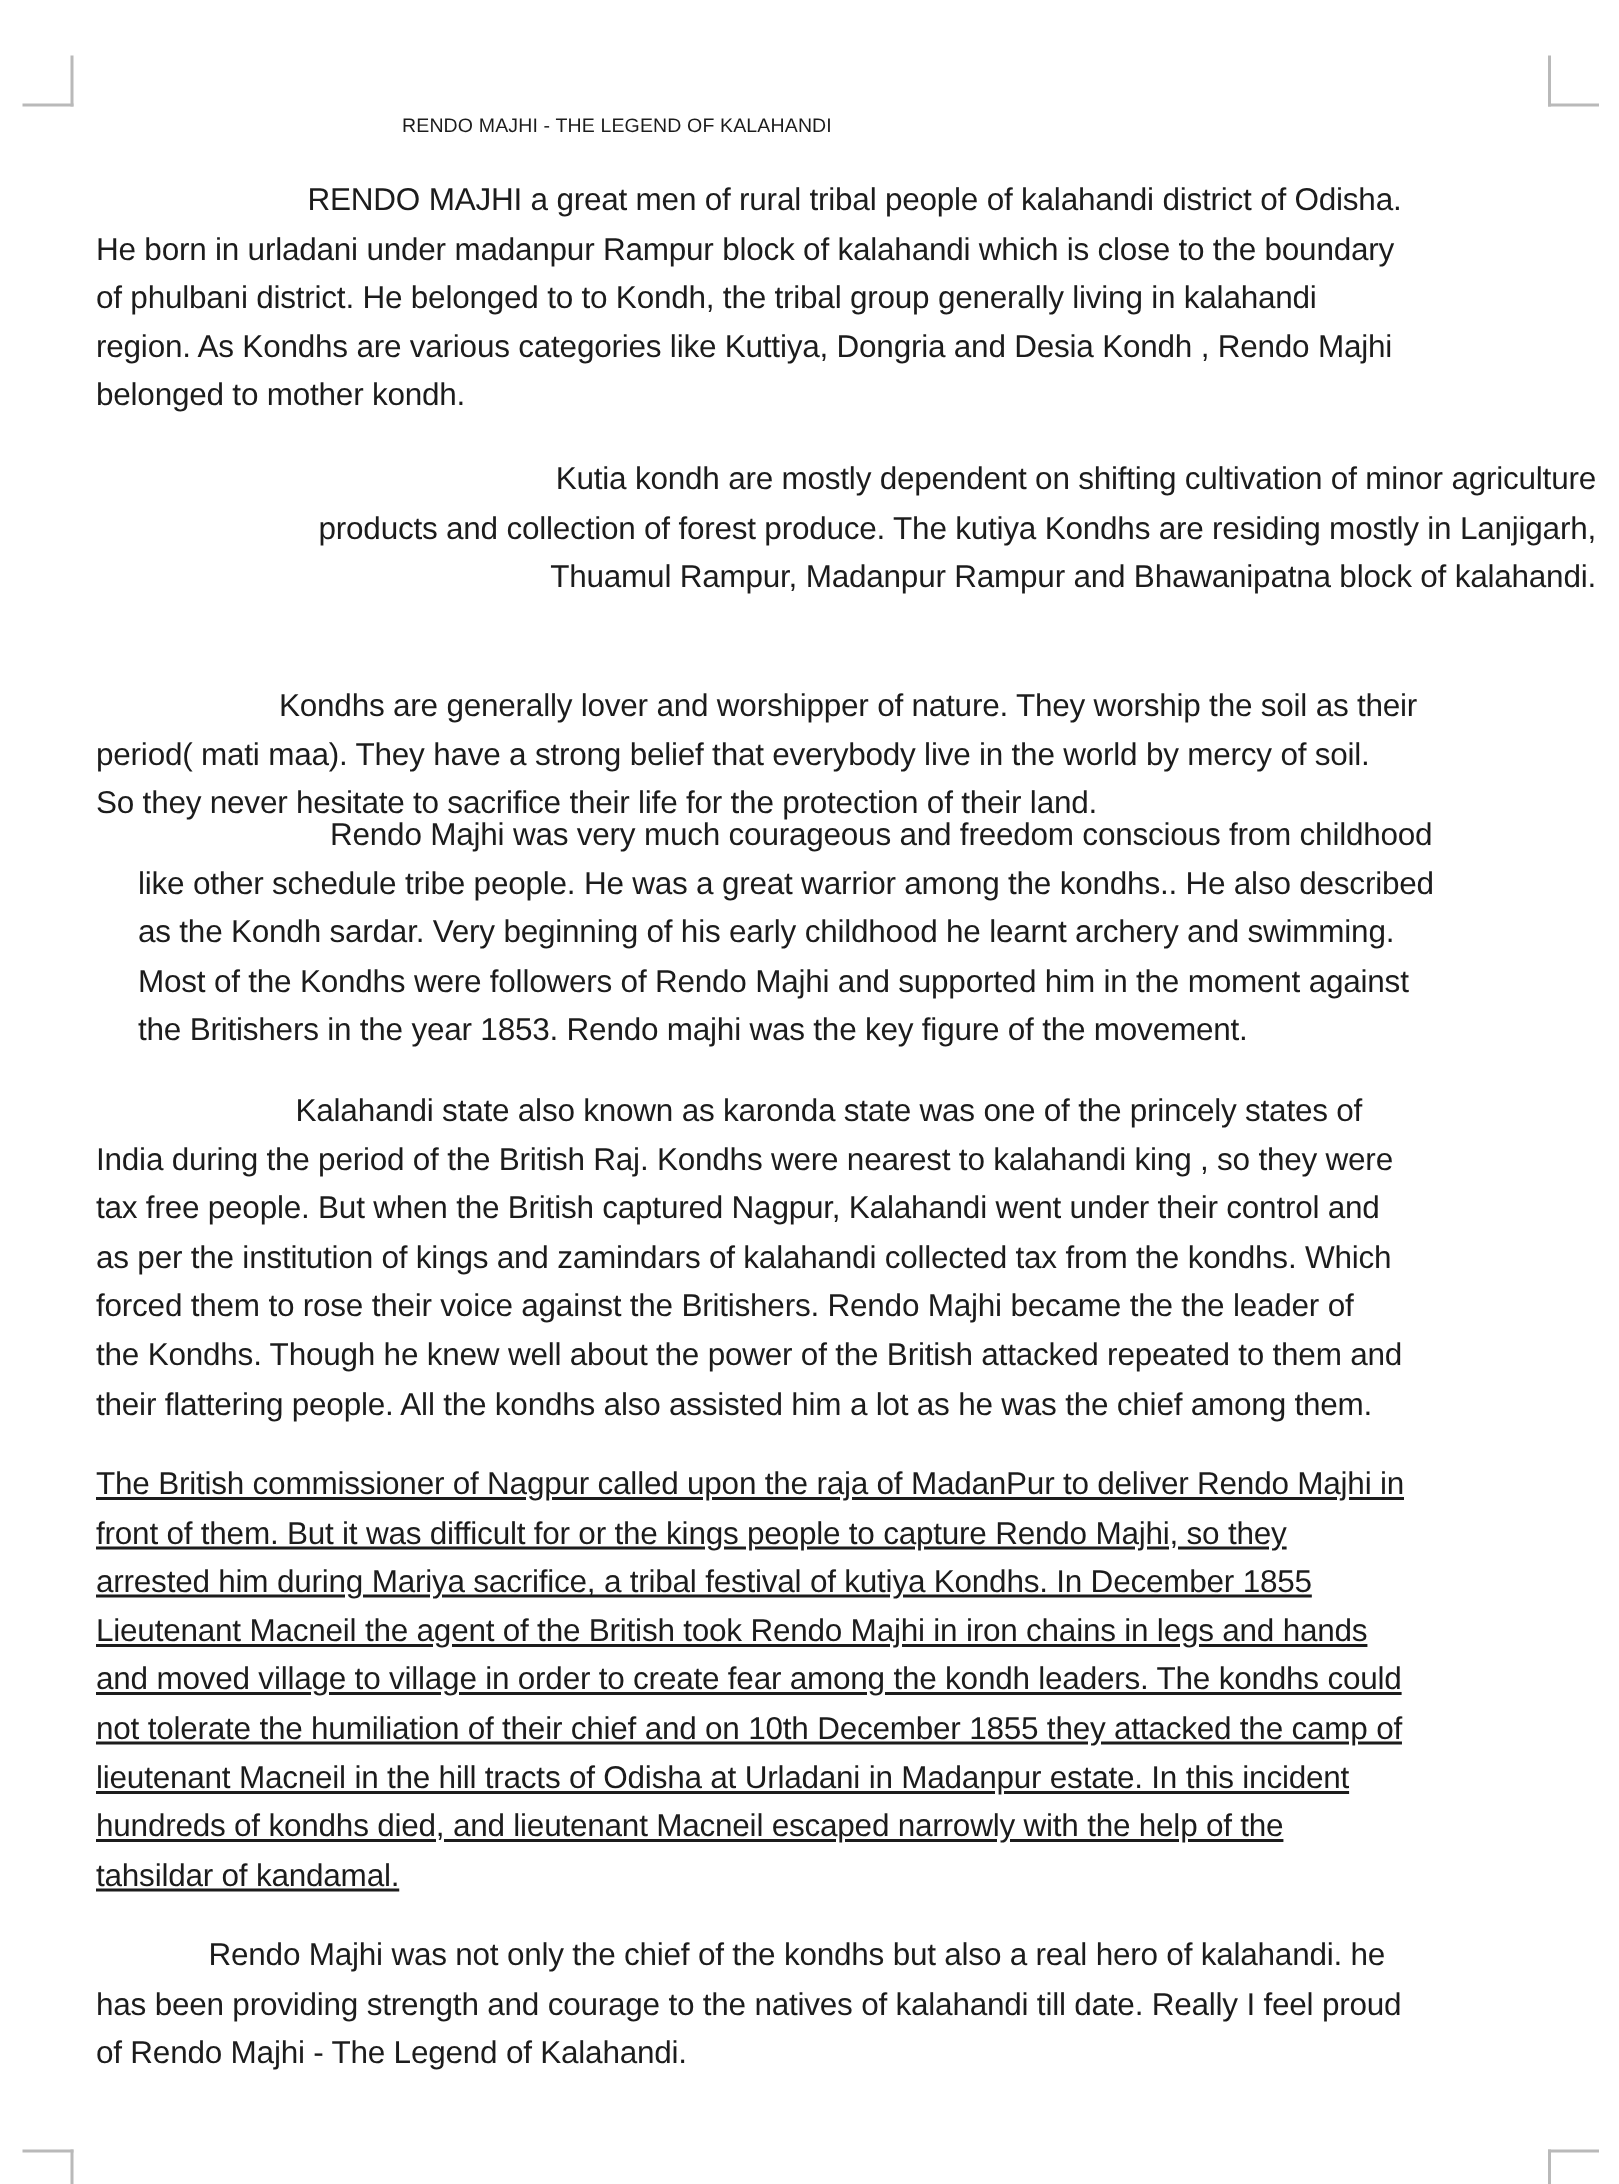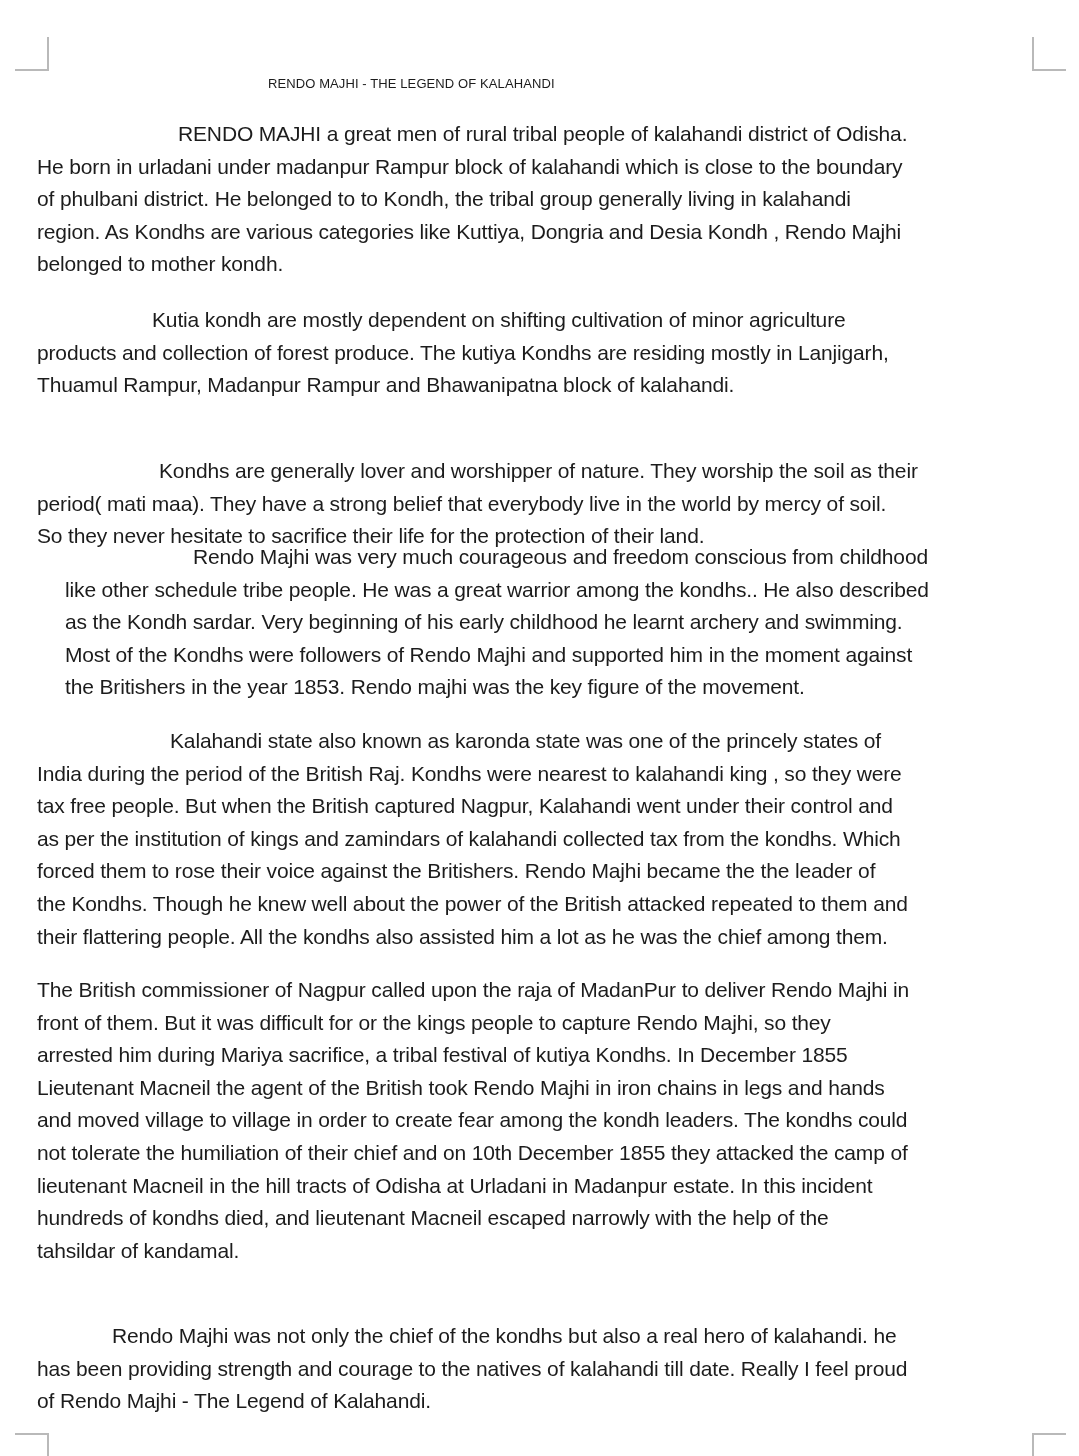--- a/index.html
+++ b/index.html
@@ -32,54 +32,54 @@
       position: absolute;
       left: 268px;
       top: 71px;
       font-size: 13px;
       line-height: 26px;
       letter-spacing: 0.1px;
       white-space: nowrap;
     }
     .para {
       position: absolute;
-      left: 37px;
+      left: 64px;
       width: 1000px;
       font-size: 21px;
       line-height: 32.6px;
       white-space: nowrap;
       letter-spacing: -0.15px;
     }
     .line { display: block; height: 32.6px; }
     .indent1 { padding-left: 141px; }
     .indent2 { padding-left: 115px; }
     .indent3 { padding-left: 122px; margin-top: 33px; }
     .indent4 { padding-left: 128px; }
     .indent5 { padding-left: 133px; }
-    .indent7 { padding-left: 75px; margin-top: 32px; }
+    .indent7 { padding-left: 75px; }
   </style>
 </head>
 <body>
 
 <div class="corner tl"></div>
 <div class="corner tr"></div>
 <div class="corner bl"></div>
 <div class="corner br"></div>
 
 <div class="title">RENDO MAJHI - THE LEGEND OF KALAHANDI</div>
 
 <div class="para" style="top:118px;">
   <span class="line indent1">RENDO MAJHI a great men of rural tribal people of kalahandi district of Odisha.</span>
   <span class="line">He  born in urladani under madanpur Rampur block of kalahandi which is close to the boundary</span>
   <span class="line">of phulbani district. He  belonged to to Kondh, the tribal group generally living in kalahandi</span>
   <span class="line">region. As Kondhs are  various categories like Kuttiya, Dongria and Desia Kondh , Rendo  Majhi</span>
   <span class="line">belonged to mother kondh.</span>
 </div>
 
-<div class="para" style="top:304px;">
+<div class="para" style="top:304px;text-align:right;">
   <span class="line indent2">Kutia kondh are mostly dependent on shifting cultivation of minor agriculture</span>
   <span class="line">products and collection of forest produce. The kutiya Kondhs  are residing mostly in Lanjigarh,</span>
   <span class="line">Thuamul Rampur, Madanpur Rampur and Bhawanipatna block of kalahandi.</span>
 </div>
 
 <div class="para" style="top:422px;">
   <span class="line indent3">Kondhs are  generally lover and worshipper of nature. They worship  the soil as their</span>
   <span class="line">period( mati maa). They have a strong belief that everybody live  in the world by mercy of soil.</span>
   <span class="line">So  they never hesitate to sacrifice their life for the protection of their land.</span>
 </div>
@@ -95,21 +95,21 @@
 <div class="para" style="top:725px;">
   <span class="line indent5">Kalahandi state also known as karonda state was one of the princely states of</span>
   <span class="line">India during the period of the British Raj. Kondhs were nearest to kalahandi king , so they were</span>
   <span class="line">tax free people. But when the British captured Nagpur, Kalahandi went  under their control and</span>
   <span class="line">as per the institution of kings and zamindars of kalahandi collected tax from the kondhs. Which</span>
   <span class="line">forced them to  rose their voice against the Britishers. Rendo Majhi  became the the leader of</span>
   <span class="line">the Kondhs. Though he knew well about the power of the British attacked repeated to them and</span>
   <span class="line">their flattering people. All the kondhs  also assisted him a lot as  he was the chief among them.</span>
 </div>
 
-<div class="para" style="top:974px;">
+<div class="para" style="top:974px;text-decoration:underline;">
   <span class="line">The British commissioner of Nagpur called upon the raja of  MadanPur to deliver Rendo Majhi in</span>
   <span class="line">front of them. But it was  difficult for or the kings people to capture Rendo Majhi, so  they</span>
   <span class="line">arrested  him during Mariya sacrifice, a tribal festival of kutiya Kondhs. In December 1855</span>
   <span class="line">Lieutenant Macneil the agent of the British took Rendo Majhi  in iron chains  in legs and hands</span>
   <span class="line">and moved village to village in order to create fear among the kondh leaders. The kondhs could</span>
   <span class="line">not tolerate the humiliation of their chief and on 10th December 1855 they attacked the camp of</span>
   <span class="line">lieutenant Macneil in the hill tracts of Odisha at Urladani in Madanpur estate. In this incident</span>
   <span class="line">hundreds of kondhs died, and  lieutenant Macneil escaped narrowly with the help of the</span>
   <span class="line">tahsildar of kandamal.</span>
 </div>

